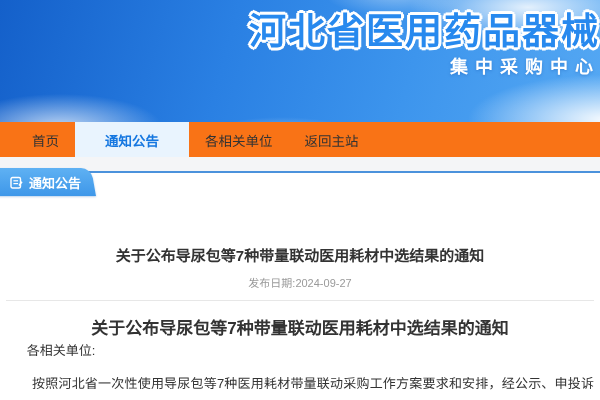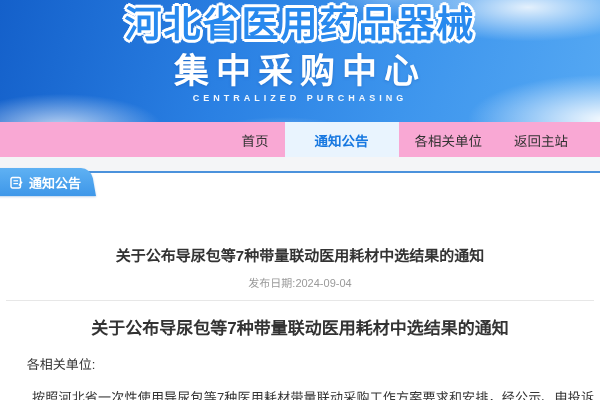--- a/index.html
+++ b/index.html
@@ -4,47 +4,47 @@
 <style>
   * { margin:0; padding:0; box-sizing:border-box; }
   html,body { font-family:"Liberation Sans", sans-serif; }
   .page {
     position:relative; width:600px; height:400px; margin:0 auto;
     background:#ffffff; overflow:hidden;
   }
 
   
   .banner {
-    height:122px; text-align:center; padding-top:5px;
+    height:122px; text-align:right; padding-top:12px;
     background:
       radial-gradient(ellipse 190px 55px at 88% 6%,  rgba(255,255,255,.85), rgba(255,255,255,0) 62%),
       radial-gradient(ellipse 230px 75px at 101% 98%, rgba(255,255,255,.95), rgba(255,255,255,0) 60%),
       radial-gradient(ellipse 170px 55px at 10% 104%, rgba(255,255,255,.70), rgba(255,255,255,0) 60%),
       radial-gradient(ellipse 150px 45px at 47% 118%, rgba(255,255,255,.60), rgba(255,255,255,0) 60%),
       radial-gradient(ellipse 120px 40px at 66% -6%,  rgba(255,255,255,.40), rgba(255,255,255,0) 60%),
       linear-gradient(105deg, #1460ca 0%, #2a80e3 38%, #3d95ed 68%, #55a8f3 100%);
   }
   .banner-title {
     font-size:37px; font-weight:bold; letter-spacing:2px; color:#2789ee;
     text-shadow:-2px -2px 0 #fff, 2px -2px 0 #fff, -2px 2px 0 #fff, 2px 2px 0 #fff,
                 -3px 0 0 #fff, 3px 0 0 #fff, 0 -3px 0 #fff, 0 3px 0 #fff;
     line-height:1.1;
   }
   .banner-sub {
-    margin-top:5px; font-size:35px; font-weight:bold; letter-spacing:7px; color:#ffffff;
-    line-height:1.15; text-shadow:0 1px 3px rgba(20,80,170,.35);
+    margin-top:5px; font-size:18px; font-weight:bold; letter-spacing:7px; color:#ffffff;
+    line-height:1.15; text-shadow:0 1px 3px rgba(20,80,170,.35);font-family:Liberation Mono, monospace;
   }
   .banner-en {
     margin-top:2px; font-size:9px; font-weight:bold; letter-spacing:4px; color:#f2f8ff;
   }
 
   
   .nav {
-    height:35px; background:#f9a8d4; display:flex; align-items:stretch;
-    justify-content:flex-end; padding:0 16px; font-size:13.5px; color:#333;
+    height:35px; background:#f97316; display:flex; align-items:stretch;
+    justify-content:flex-start; padding:0 16px; font-size:13.5px; color:#333;
   }
   .nav-item {
     display:flex; align-items:center; padding:0 16px; cursor:pointer; white-space:nowrap;
   }
   .nav-item.active {
     background:#e9f4fe; color:#1677e0; font-weight:bold; padding:0 30px;
   }
 
   
   .section-bar { position:relative; height:51px; background:#ffffff; }
@@ -69,32 +69,31 @@
   .article-title {
     padding-top:36px; text-align:center; font-size:15px; font-weight:bold; color:#333;
   }
   .article-date {
     margin-top:9px; text-align:center; font-size:11px; color:#9a9a9a;
   }
   .article-divider { margin-top:10px; border-top:1px solid #e7e7e7; }
   .body-title {
     margin-top:13px; text-align:center; font-size:17px; font-weight:bold; color:#333;
   }
-  .salutation { margin-top:15px; font-size:13px; text-indent:1.6em; }
+  .salutation { margin-top:1px; font-size:13px; text-indent:1.6em; }
   .body-para  { margin-top:11px; font-size:13px; line-height:27px; text-indent:2em; text-align:justify; }
 </style>
 </head>
 <body>
 
 <div class="page">
 
   <div class="banner">
     <div class="banner-title">河北省医用药品器械</div>
     <div class="banner-sub">集中采购中心</div>
-    <div class="banner-en">CENTRALIZED PURCHASING</div>
   </div>
 
   <div class="nav">
     <div class="nav-item">首页</div>
     <div class="nav-item active">通知公告</div>
     <div class="nav-item">各相关单位</div>
     <div class="nav-item">返回主站</div>
   </div>
 
   <div class="section-bar">
@@ -111,21 +110,21 @@
             <line x1="9" y1="9.5" x2="12" y2="5.8" stroke="#ffffff" stroke-width="1.6"></line>
           </svg>
         </span>
         <span>通知公告</span>
       </div>
     </div>
   </div>
 
   <div class="article">
     <div class="article-title">关于公布导尿包等7种带量联动医用耗材中选结果的通知</div>
-    <div class="article-date">发布日期:2024-09-04</div>
+    <div class="article-date">发布日期:2024-09-27</div>
     <div class="article-divider"></div>
     <div class="body-title">关于公布导尿包等7种带量联动医用耗材中选结果的通知</div>
     <div class="salutation">各相关单位:</div>
     <div class="body-para">按照河北省一次性使用导尿包等7种医用耗材带量联动采购工作方案要求和安排，经公示、申投诉等程序并经审核，现将中选结果予以公布，中选结果执行日期另行通知。</div>
 
   </div>
 
 </div>
 
 </body></html>

